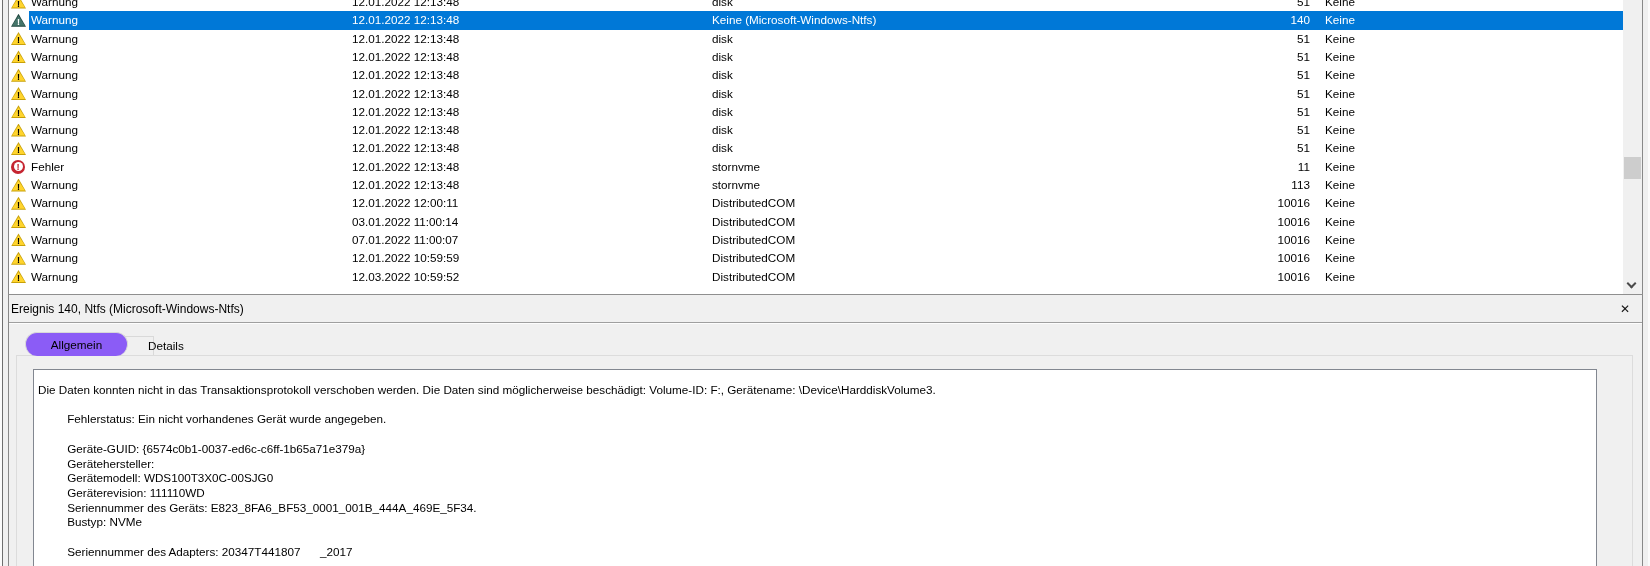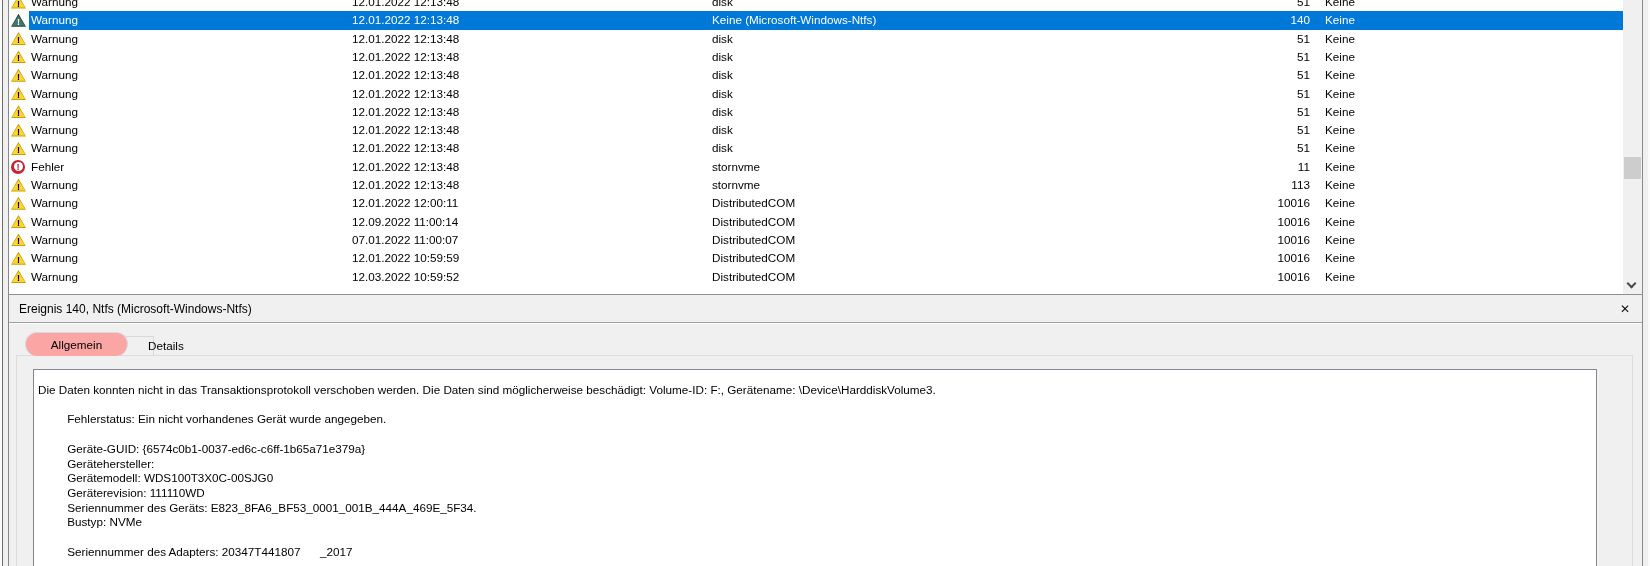--- a/index.html
+++ b/index.html
@@ -80,30 +80,30 @@
     border-right:2px solid #4a4a4a; border-bottom:2px solid #4a4a4a;
     transform:rotate(45deg);
   }
   #list-bottom-border { position:absolute; left:8px; top:294px; width:1635px; height:1px; background:#8f8f8f; }
 
   
   #detail-pane {
     position:absolute; left:9px; top:295px; width:1633px; height:271px;
     background:#f0f0f0;
   }
-  #pane-title { position:absolute; left:10px; top:7px; font-size:12px; white-space:nowrap; }
+  #pane-title { position:absolute; left:2px; top:7px; font-size:12px; white-space:nowrap; }
   #pane-close { position:absolute; right:12px; top:8px; font-size:12px; font-weight:700; color:#111; line-height:12px; }
   #pane-sep { position:absolute; left:0; right:0; top:27px; height:1px; background:#9f9f9f; }
   #pane-sep::after { content:""; position:absolute; left:0; right:0; top:1px; height:1px; background:#fdfdfd; }
 
   .tab {
     position:absolute; text-align:center; border:1px solid #d9d9d9; border-bottom:none;
     white-space:nowrap;
   }
-  #tab-allgemein { left:16px; top:37px; width:103px; height:24px; line-height:23px; background:#fca5a5; z-index:3;border-radius:12px; }
+  #tab-allgemein { left:16px; top:37px; width:103px; height:24px; line-height:23px; background:#8b5cf6; z-index:3;border-radius:12px; }
   #tab-details   { left:102px; top:41px; width:43px; height:19px; line-height:18px; background:#f0f0f0; z-index:2;padding-left:36px; }
 
   #tab-page {
     position:absolute; left:7px; top:60px; width:1617px; height:215px;
     background:#f0f0f0; border:1px solid #dcdcdc; z-index:1;
   }
   #event-message-box {
     position:absolute; left:24px; top:74px; width:1564px; height:200px;
     background:#fff; border:1px solid #828790; z-index:2; overflow:hidden;
   }
@@ -256,21 +256,21 @@
     <span class="cell c-source">DistributedCOM</span>
     <span class="cell c-id">10016</span>
     <span class="cell c-task">Keine</span>
   </div>
     <div class="row" style="top: 212.6px;">
     <span class="chip"></span>
     <span class="licon icon-warning">
         <span class="bang">!</span>
       </span>
     <span class="cell ltext">Warnung</span>
-    <span class="cell c-date">12.09.2022 11:00:14</span>
+    <span class="cell c-date">03.01.2022 11:00:14</span>
     <span class="cell c-source">DistributedCOM</span>
     <span class="cell c-id">10016</span>
     <span class="cell c-task">Keine</span>
   </div>
     <div class="row" style="top: 230.9px;">
     <span class="chip"></span>
     <span class="licon icon-warning">
         <span class="bang">!</span>
       </span>
     <span class="cell ltext">Warnung</span>

